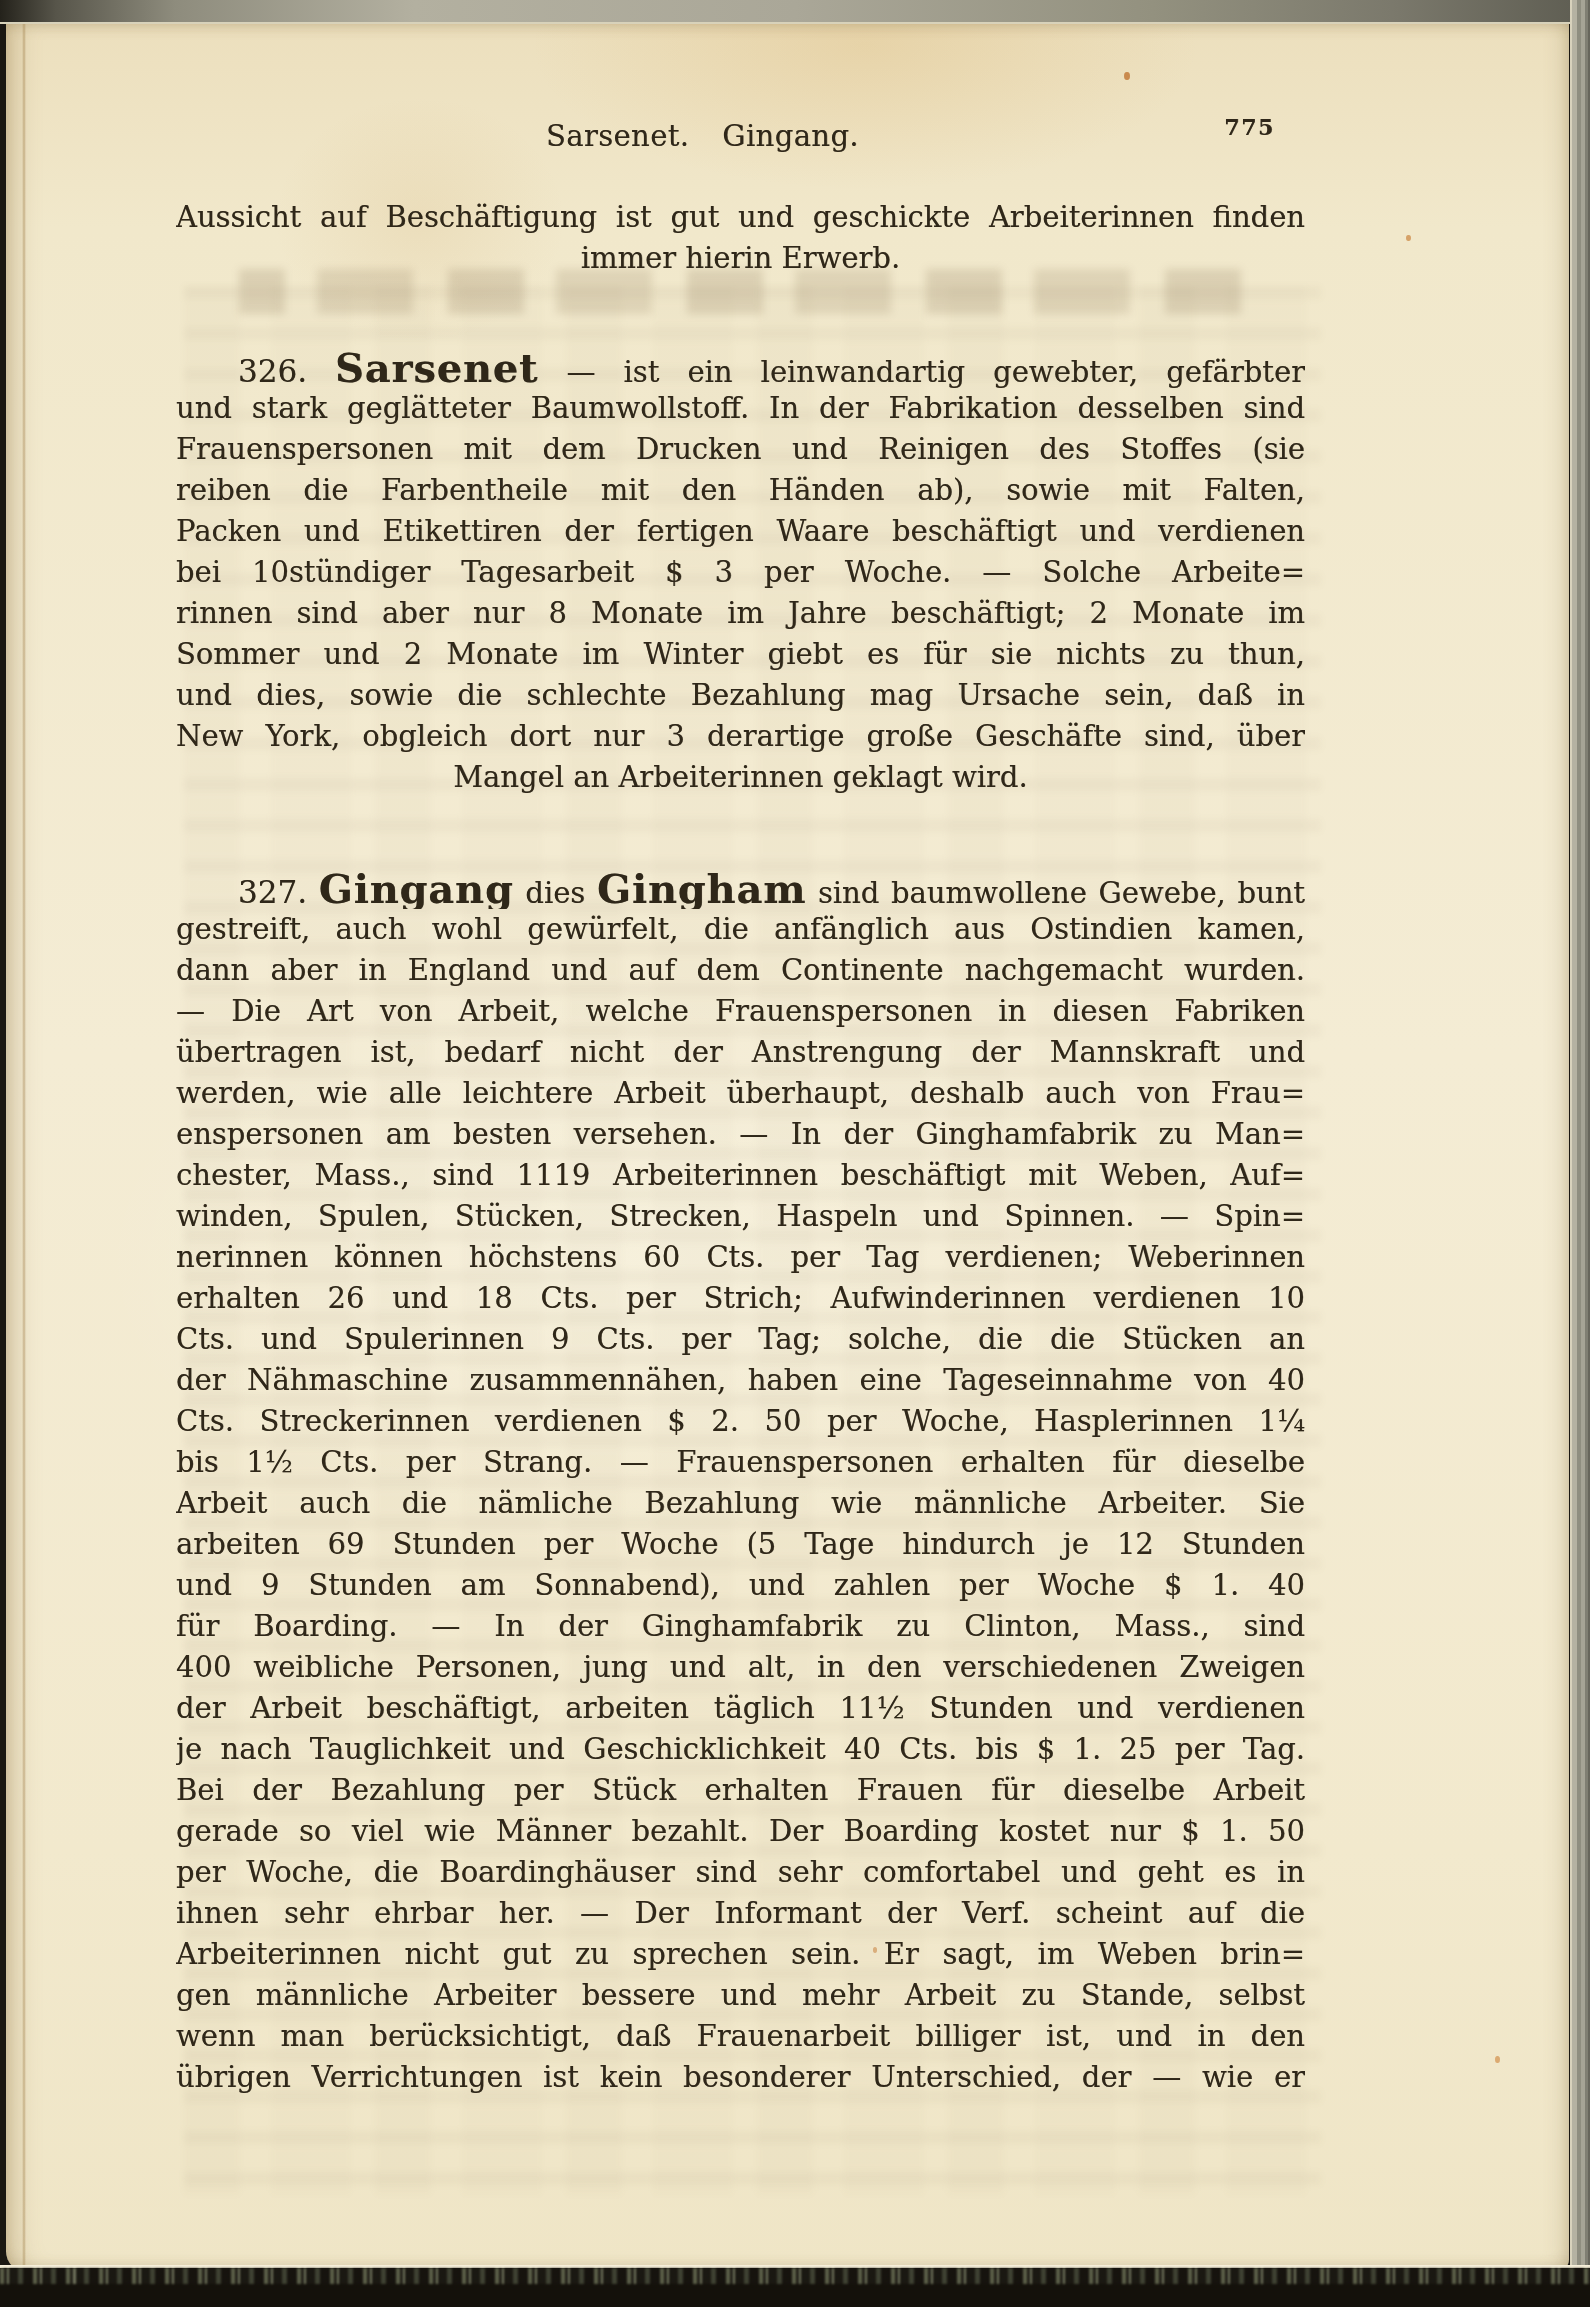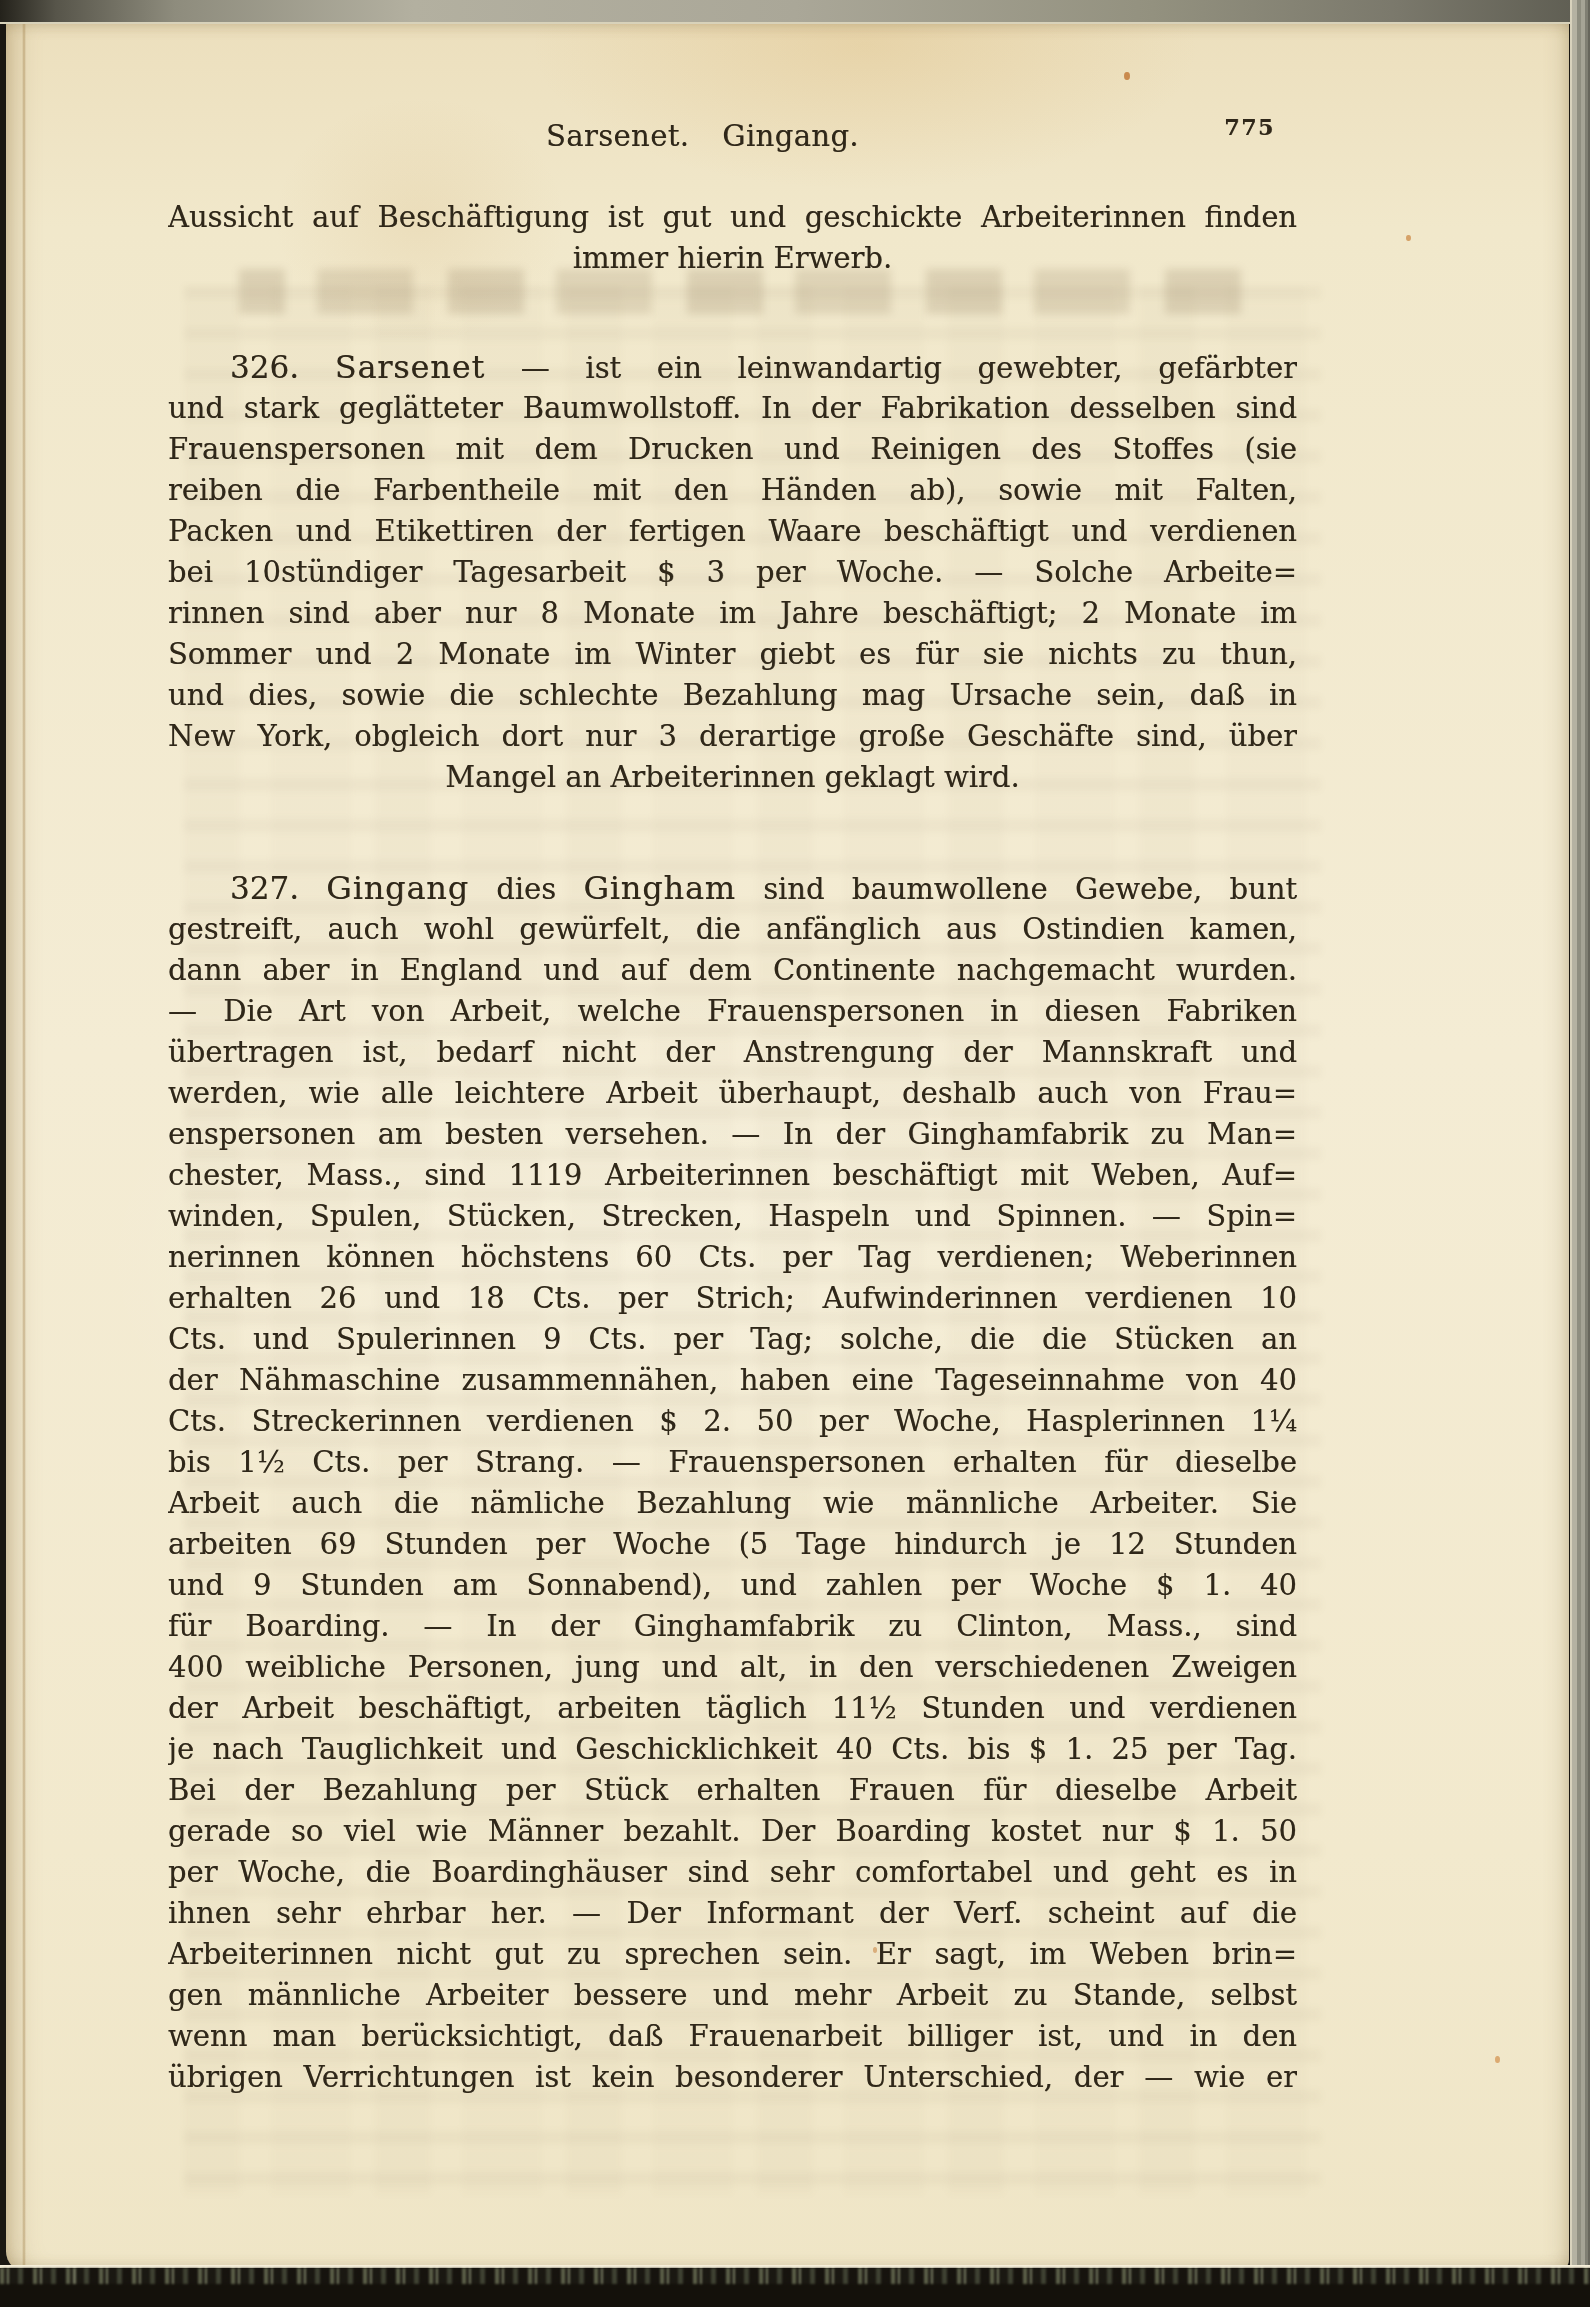--- a/index.html
+++ b/index.html
@@ -72,30 +72,30 @@
 
   
   .textlayer{position:absolute;inset:0;z-index:5;color:#2f2719;}
   .header{position:absolute;left:184px;top:119px;width:1129px;height:43px;font-size:29px;}
   .running-title{position:absolute;left:0;right:0;text-align:center;transform:translateX(-46px);
     letter-spacing:0.4px;text-shadow:0.3px 0.2px 0.4px rgba(42,33,20,.55);}
   .running-title .t2{margin-left:33px;}
   .pagenum{position:absolute;right:38px;top:-4.8px;font-size:22px;font-weight:bold;letter-spacing:1.6px;
     text-shadow:0.4px 0.3px 0.5px rgba(42,33,20,.6);}
 
-  .para{position:absolute;left:168px;width:1129px;font-size:29px;
+  .para{position:absolute;left:176px;width:1129px;font-size:29px;
     text-shadow:0.3px 0.2px 0.4px rgba(42,33,20,.5);}
   .line{
     height:41px;line-height:41px;text-align:justify;overflow:hidden;
   }
   .line::after{content:"";display:inline-block;width:100%;height:0;}
   .no-just{text-align:center;}
   .first{text-indent:62px;}
   .num{font-weight:normal;font-size:31px;}
-  .ttl{font-weight:normal;font-size:32px;letter-spacing:0.8px;margin-top:45px;}
+  .ttl{font-weight:bold;font-size:40px;letter-spacing:0.8px;margin-top:45px;}
   .p-intro{top:197px;}
   .p-326{top:347px;}
   .p-327{top:868px;}
 </style>
 </head>
 <body>
 
 <div class="scan">
 
   <div class="page"></div>

